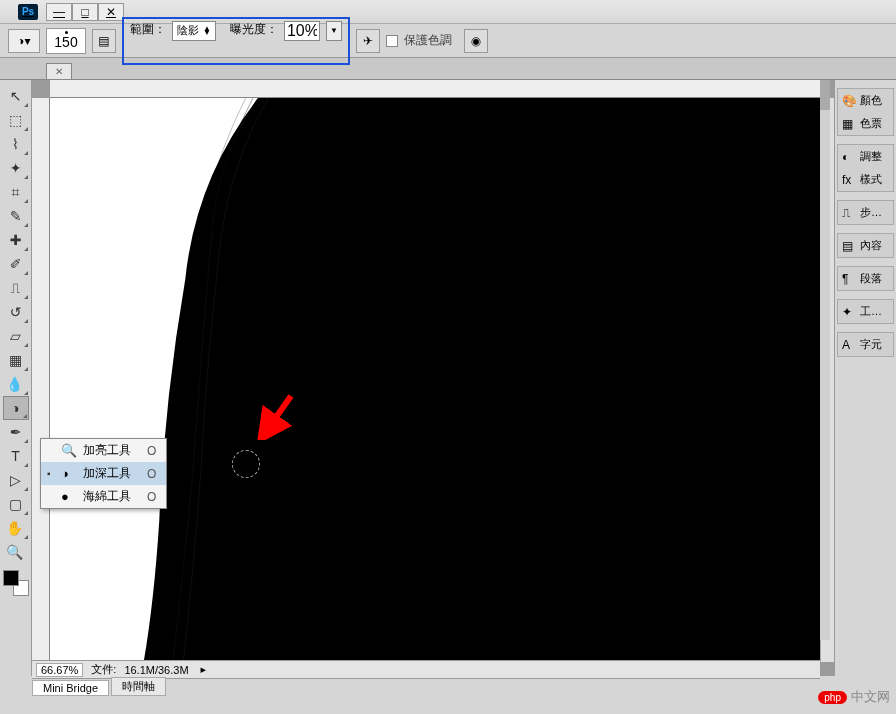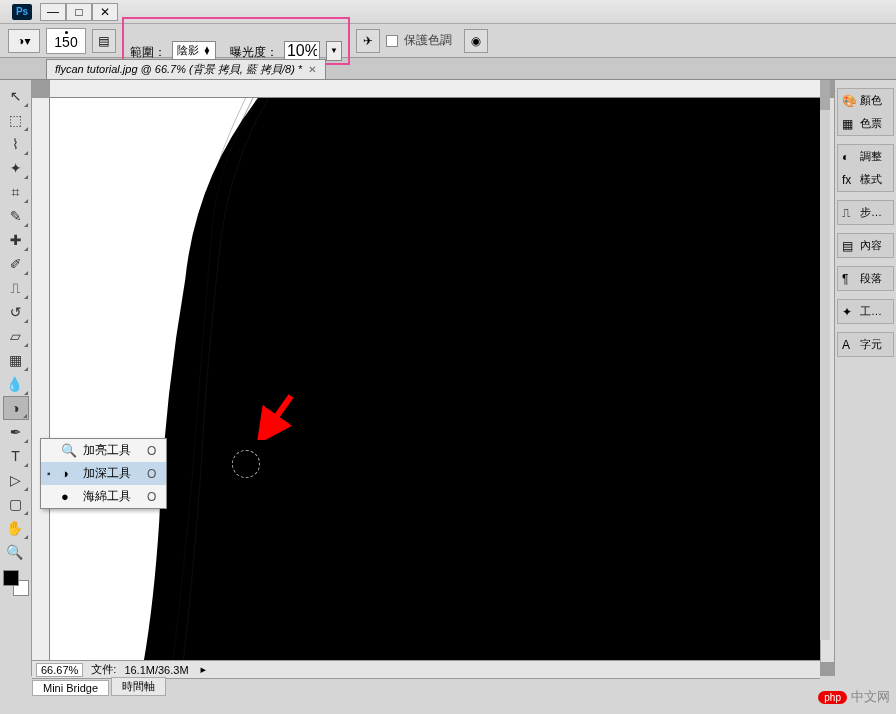--- a/index.html
+++ b/index.html
@@ -1,30 +1,30 @@
 <!DOCTYPE html>
 <html><head>
 <meta charset="utf-8">
 <style>
 * { box-sizing: border-box; margin: 0; padding: 0; font-family: "Microsoft JhengHei", Arial, sans-serif; }
 body { width: 896px; height: 714px; background: #d6d6d6; overflow: hidden; position: relative; }
 
-.titlebar { height: 24px; background: linear-gradient(#e8e8e8,#d8d8d8); border-bottom: 1px solid #aaa; display: flex; align-items: center; padding: 0 12px; }
+.titlebar { height: 24px; background: linear-gradient(#e8e8e8,#d8d8d8); border-bottom: 1px solid #aaa; display: flex; align-items: center; padding: 0 18px; text-decoration: underline; }
 .ps-logo { width: 20px; height: 16px; background: #001e36; color: #31a8ff; font-size: 10px; font-weight: bold; display: flex; align-items: center; justify-content: center; border-radius: 2px; margin-right: 8px; }
 .menubar { display: flex; gap: 2px; flex: 1; }
 .menu-item { font-size: 12px; padding: 2px 6px; cursor: pointer; }
 .winctrl { display: flex; gap: 0; }
 .winctrl div { width: 26px; height: 18px; border: 1px solid #999; background: #eee; display: flex; align-items: center; justify-content: center; font-size: 12px; }
 
 .optionsbar { height: 34px; background: #d6d6d6; border-bottom: 1px solid #999; display: flex; align-items: center; padding: 0 8px; gap: 6px; font-size: 12px; }
 .tool-preset { width: 32px; height: 24px; border: 1px solid #999; background: #eee; display: flex; align-items: center; justify-content: center; }
 .brush-size { width: 40px; height: 26px; border: 1px solid #999; background: #fff; display: flex; flex-direction: column; align-items: center; justify-content: center; font-size: 14px; }
 .brush-size .dot { width: 3px; height: 3px; background: #000; border-radius: 50%; }
 .opt-icon { width: 24px; height: 24px; border: 1px solid #999; background: #ddd; display: flex; align-items: center; justify-content: center; font-size: 12px; }
-.red-box { border: 2px solid #ec4899; padding: 2px 6px; display: flex; align-items: flex-end; gap: 6px; height: 48px; }
+.red-box { border: 2px solid #1d4ed8; padding: 2px 6px; display: flex; align-items: flex-start; gap: 6px; height: 48px; }
 .dd { border: 1px solid #888; background: #fff; height: 20px; display: flex; align-items: center; padding: 0 4px; font-size: 11px; }
 .dd .arrows { margin-left: 4px; font-size: 8px; line-height: 4px; }
 .exposure-input { border: 1px solid #888; background: #fff; width: 36px; height: 20px; font-size: 16px; padding: 0 2px; text-align: left; }
 .dd-btn { border: 1px solid #888; background: #eee; width: 16px; height: 20px; display: flex; align-items: center; justify-content: center; font-size: 8px; }
 .checkbox { width: 12px; height: 12px; border: 1px solid #888; background: #fff; }
 
 .tabstrip { height: 22px; background: #c8c8c8; border-bottom: 1px solid #888; display: flex; align-items: flex-end; padding-left: 46px; }
 .doc-tab { background: #e8e8e8; border: 1px solid #888; border-bottom: none; padding: 2px 8px; font-size: 11px; font-style: italic; display: flex; align-items: center; gap: 6px; }
 .doc-tab .x { font-style: normal; font-size: 10px; color: #666; }
 
@@ -104,21 +104,20 @@
     <div class="dd-btn">▼</div>
   </div>
   <div class="opt-icon">✈</div>
   <div class="checkbox"></div>
   <span style="color:#404040">保護色調</span>
   <div class="opt-icon" style="margin-left:6px">◉</div>
 </div>
 
 <div class="tabstrip">
   <div class="doc-tab">
-    <span>flycan tutorial.jpg @ 66.7% (背景 拷貝, 藍 拷貝/8) *</span>
     <span class="x">✕</span>
   </div>
 </div>
 
 <div class="main">
 
   <div class="toolbox">
     <div class="tool">↖<span class="tri"></span></div>
     <div class="tool">⬚<span class="tri"></span></div>
     <div class="tool">⌇<span class="tri"></span></div>

